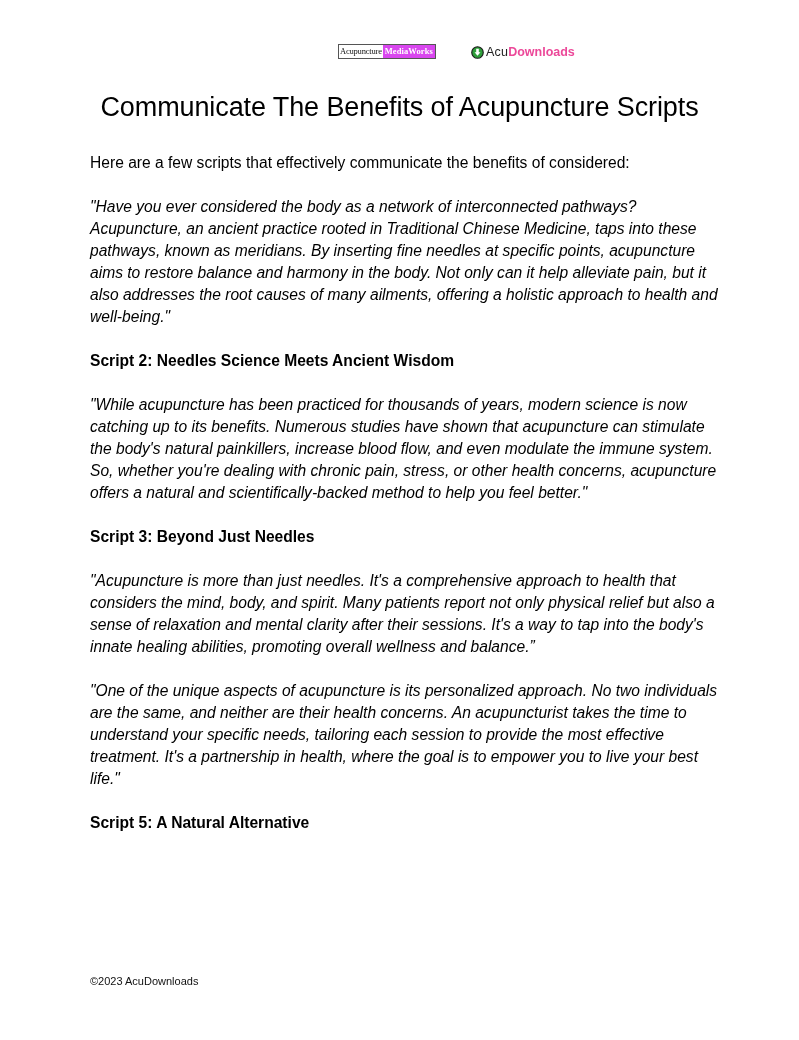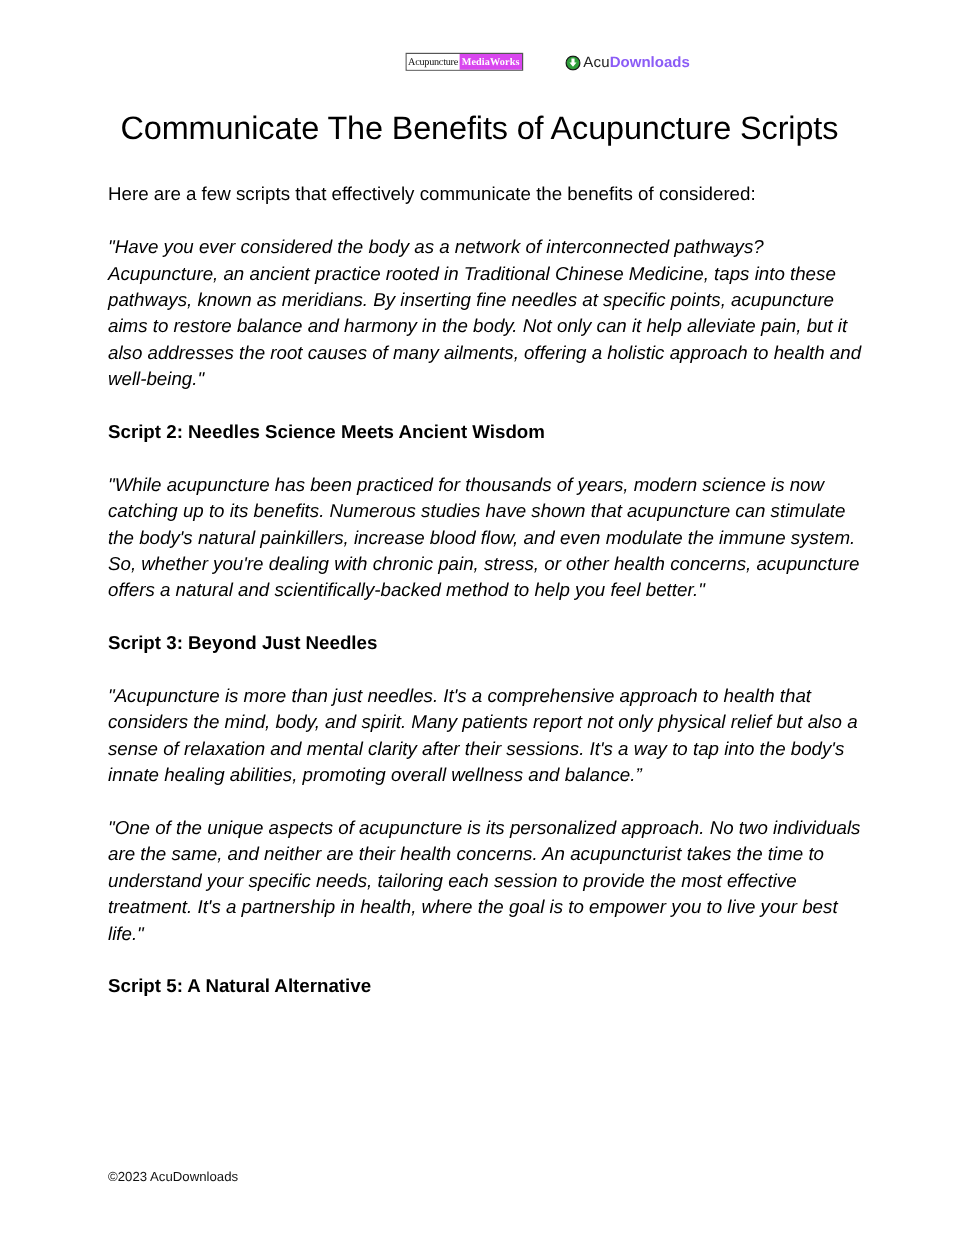--- a/index.html
+++ b/index.html
@@ -4,21 +4,21 @@
   <style>
     html, body { margin: 0; padding: 0; background: #ffffff; }
     body { width: 799px; height: 1040px; position: relative; overflow: hidden; color: #000; font-family: "Liberation Sans", sans-serif; }
     .logos { position: absolute; top: 43px; left: 15px; width: 748px; height: 18px; margin-left: 46px; }
     .logo-amw { position: absolute; left: 277px; top: 1px; height: 13px; display: flex; border: 1px solid #555; font-size: 8.5px; line-height: 13px; }
     .logo-amw .a { font-family: "Liberation Serif", serif; background: #fff; color: #111; padding: 0 1px 0 1px; letter-spacing: -0.2px; }
     .logo-amw .b { font-family: "Liberation Serif", serif; background: #d946ef; color: #fff; font-weight: bold; padding: 0 2px; letter-spacing: 0.1px; }
     .logo-acu { position: absolute; left: 410px; top: 0px; height: 16px; display: flex; align-items: flex-end; font-size: 12.5px; }
     .logo-acu .icon { width: 13px; height: 13px; margin-right: 2px; }
     .logo-acu .acu { color: #222; font-weight: normal; letter-spacing: 0.2px; }
-    .logo-acu .dl { color: #8b5cf6; font-weight: bold; }
+    .logo-acu .dl { color: #ec4899; font-weight: bold; }
     h1 { position: absolute; top: 90px; left: 0; width: 799px; margin: 0; text-align: center; font-weight: normal; font-size: 27px; line-height: 34px; letter-spacing: -0.1px; }
     .content { position: absolute; top: 152px; left: 90px; width: 640px; font-size: 15.6px; line-height: 22px; }
     .intro { margin: 0 0 22px 0; }
     .script-title { font-weight: bold; margin: 0 0 22px 0; }
     .script-body { font-style: italic; margin: 0 0 22px 0; }
     .footer { position: absolute; top: 975px; left: 90px; font-size: 11px; line-height: 13px; color: #111; }
   </style>
 </head>
 <body>
 

